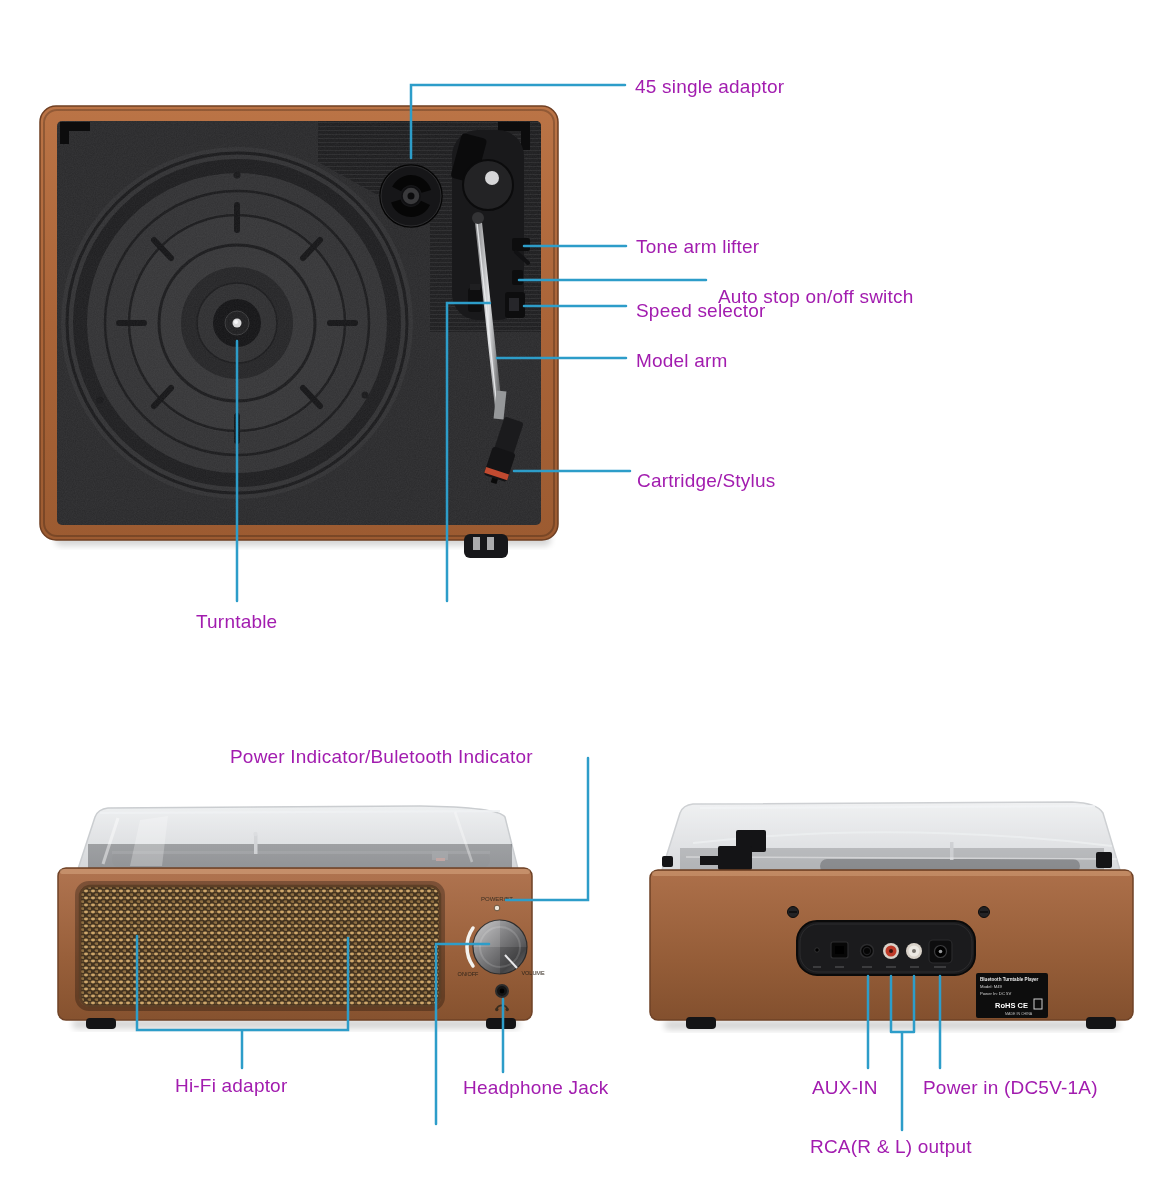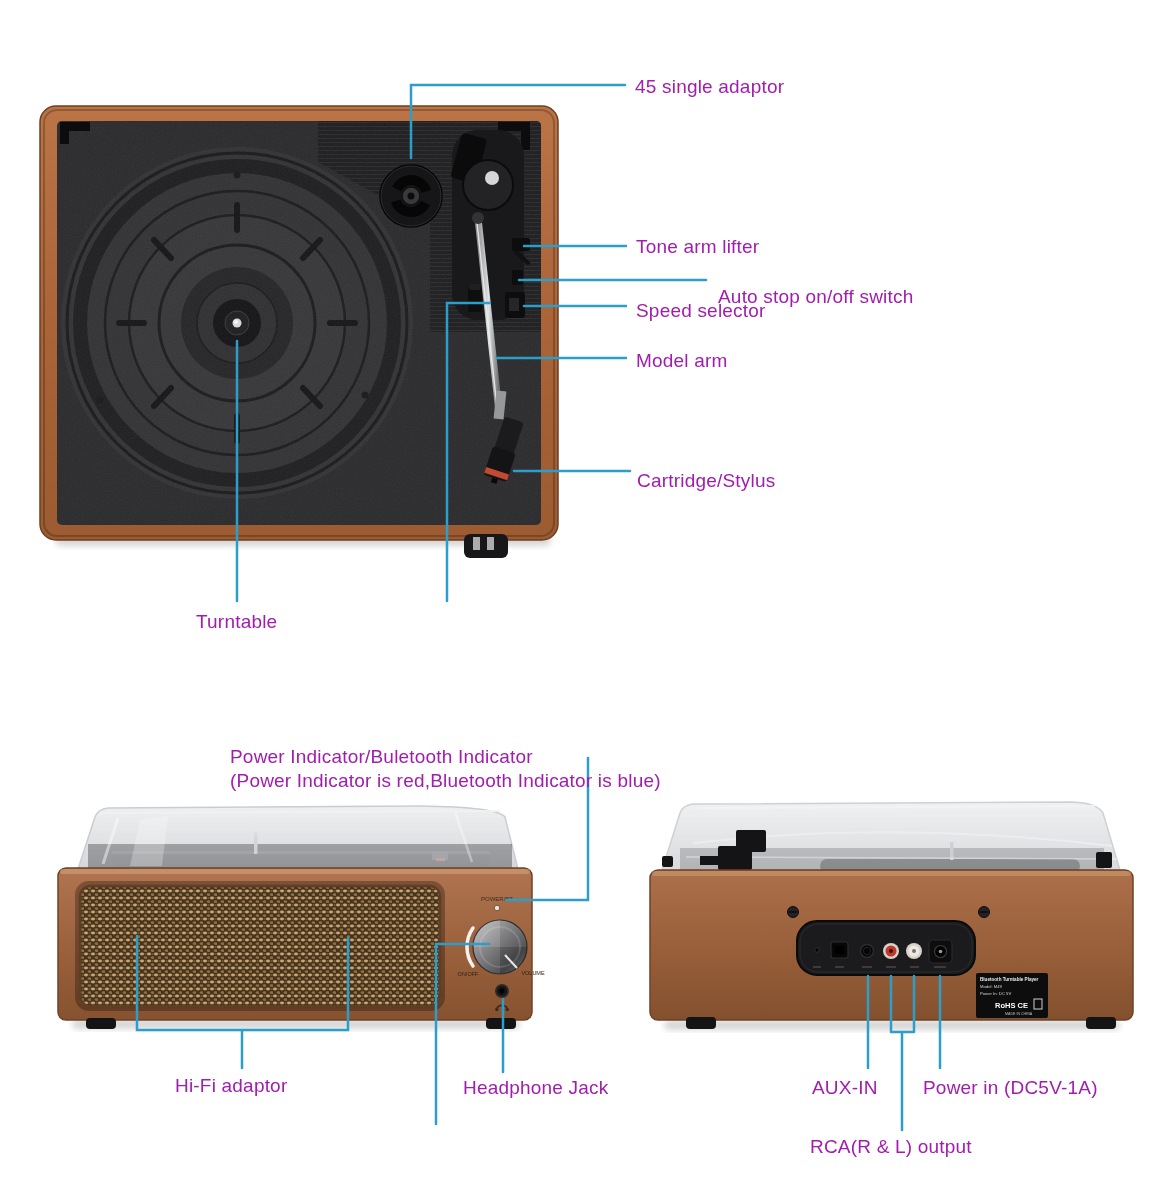--- a/index.html
+++ b/index.html
@@ -321,21 +321,20 @@
 <div class="lbl" style="left:635px;top:76px;">45 single adaptor</div>
 <div class="lbl" style="left:636px;top:236px;">Tone arm lifter</div>
 <div class="lbl" style="left:718px;top:271px;margin-top:15px;">Auto stop on/off switch</div>
 <div class="lbl" style="left:636px;top:300px;">Speed selector</div>
 <div class="lbl" style="left:636px;top:350px;">Model arm</div>
 <div class="lbl" style="left:637px;top:470px;">Cartridge/Stylus</div>
 <div class="lbl" style="left:196px;top:611px;">Turntable</div>
 
 <div class="lbl lbl-2line" style="left:230px;top:708px;margin-top:37px;">
   <div>Power Indicator/Buletooth Indicator</div>
-  <div>(Power Indicator is red,Bluetooth Indicator is blue)</div>
 </div>
 
 <div class="lbl" style="left:175px;top:1075px;">Hi-Fi adaptor</div>
 <div class="lbl" style="left:463px;top:1077px;">Headphone Jack</div>
 <div class="lbl" style="left:812px;top:1077px;">AUX-IN</div>
 <div class="lbl" style="left:923px;top:1077px;">Power in (DC5V-1A)</div>
 <div class="lbl" style="left:810px;top:1136px;">RCA(R &amp; L) output</div>
 
 </div>
 

